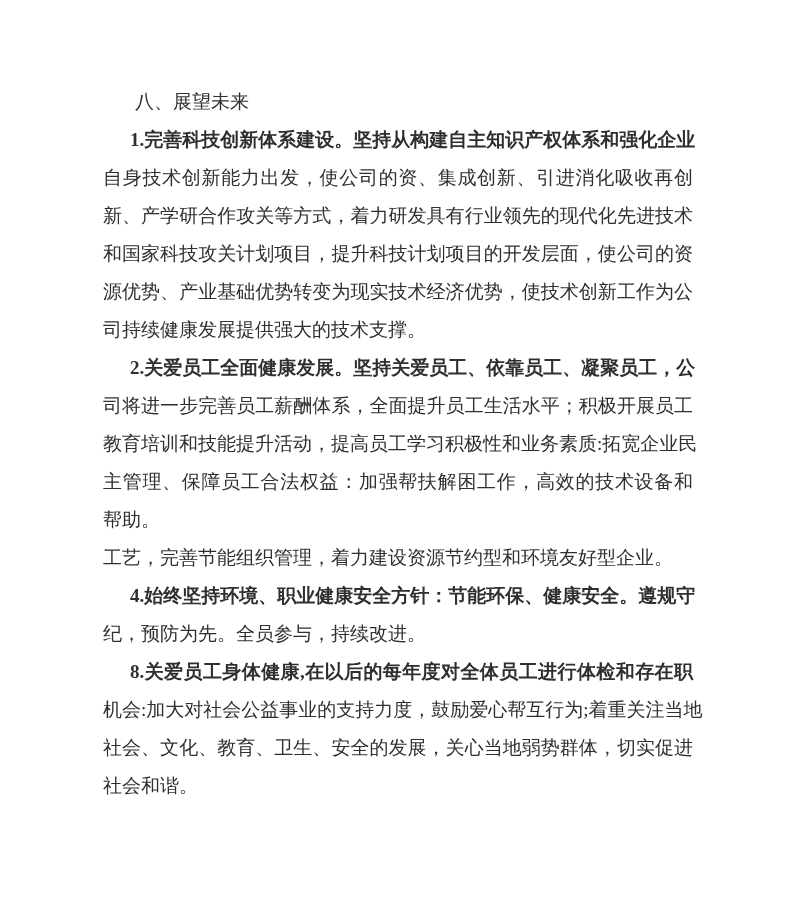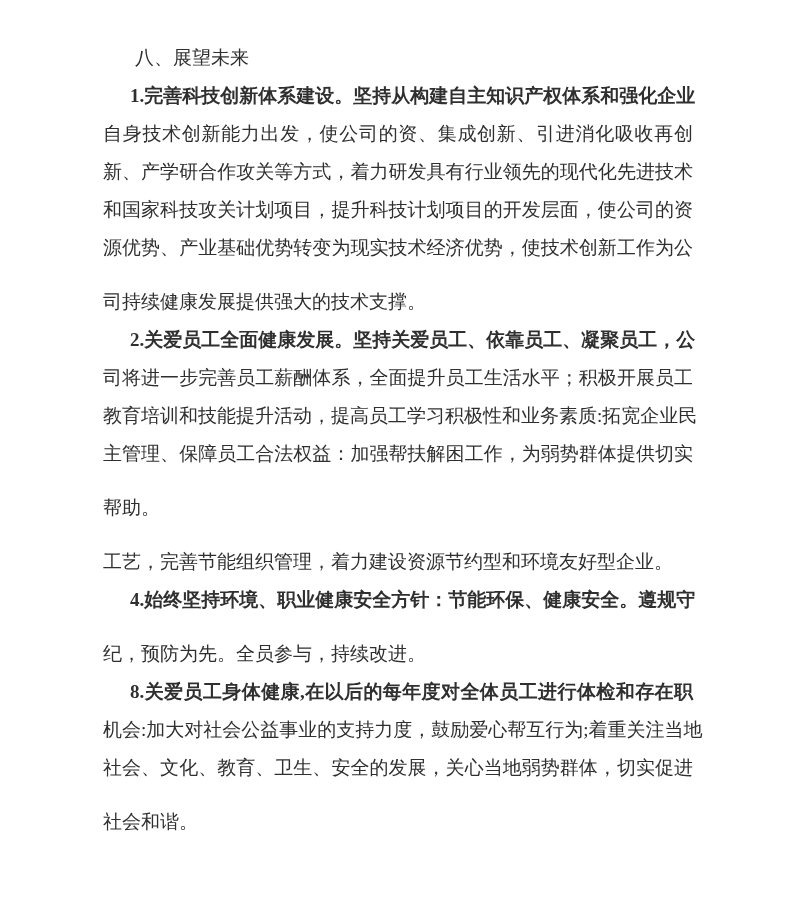--- a/index.html
+++ b/index.html
@@ -27,28 +27,28 @@
     height: 38px;
     white-space: nowrap;
     overflow: visible;
     text-align: justify;
     text-align-last: justify;
     letter-spacing: 0;
   }
   .line.heading {
     text-align-last: left;
     padding-left: 32px;
+    margin-top: 44px;
   }
   .line.first {
     padding-left: 27px;
     font-weight: bold;
   }
   .line.last {
     text-align-last: left;
-    margin-top: 16px;
   }
 </style>
 </head>
 <body>
 
 <div class="page" style="background: rgb(255, 255, 255); color: rgb(47, 47, 47);">
   <div class="content">
     <div class="line heading">八、展望未来</div>
     <div id="paragraphs">
         <div class="paragraph">
@@ -56,21 +56,21 @@
           <div class="line">自身技术创新能力出发，使公司的资、集成创新、引进消化吸收再创</div>
           <div class="line">新、产学研合作攻关等方式，着力研发具有行业领先的现代化先进技术</div>
           <div class="line">和国家科技攻关计划项目，提升科技计划项目的开发层面，使公司的资</div>
           <div class="line">源优势、产业基础优势转变为现实技术经济优势，使技术创新工作为公</div>
           <div class="line last">司持续健康发展提供强大的技术支撑。</div>
         </div>
         <div class="paragraph">
           <div class="line first">2.关爱员工全面健康发展。坚持关爱员工、依靠员工、凝聚员工，公</div>
           <div class="line">司将进一步完善员工薪酬体系，全面提升员工生活水平；积极开展员工</div>
           <div class="line">教育培训和技能提升活动，提高员工学习积极性和业务素质:拓宽企业民</div>
-          <div class="line">主管理、保障员工合法权益：加强帮扶解困工作，为弱势群体提供切实</div>
+          <div class="line">主管理、保障员工合法权益：加强帮扶解困工作，高效的技术设备和</div>
           <div class="line last">帮助。</div>
         </div>
         <div class="paragraph">
           <div class="line last">工艺，完善节能组织管理，着力建设资源节约型和环境友好型企业。</div>
         </div>
         <div class="paragraph">
           <div class="line first">4.始终坚持环境、职业健康安全方针：节能环保、健康安全。遵规守</div>
           <div class="line last">纪，预防为先。全员参与，持续改进。</div>
         </div>
         <div class="paragraph">

